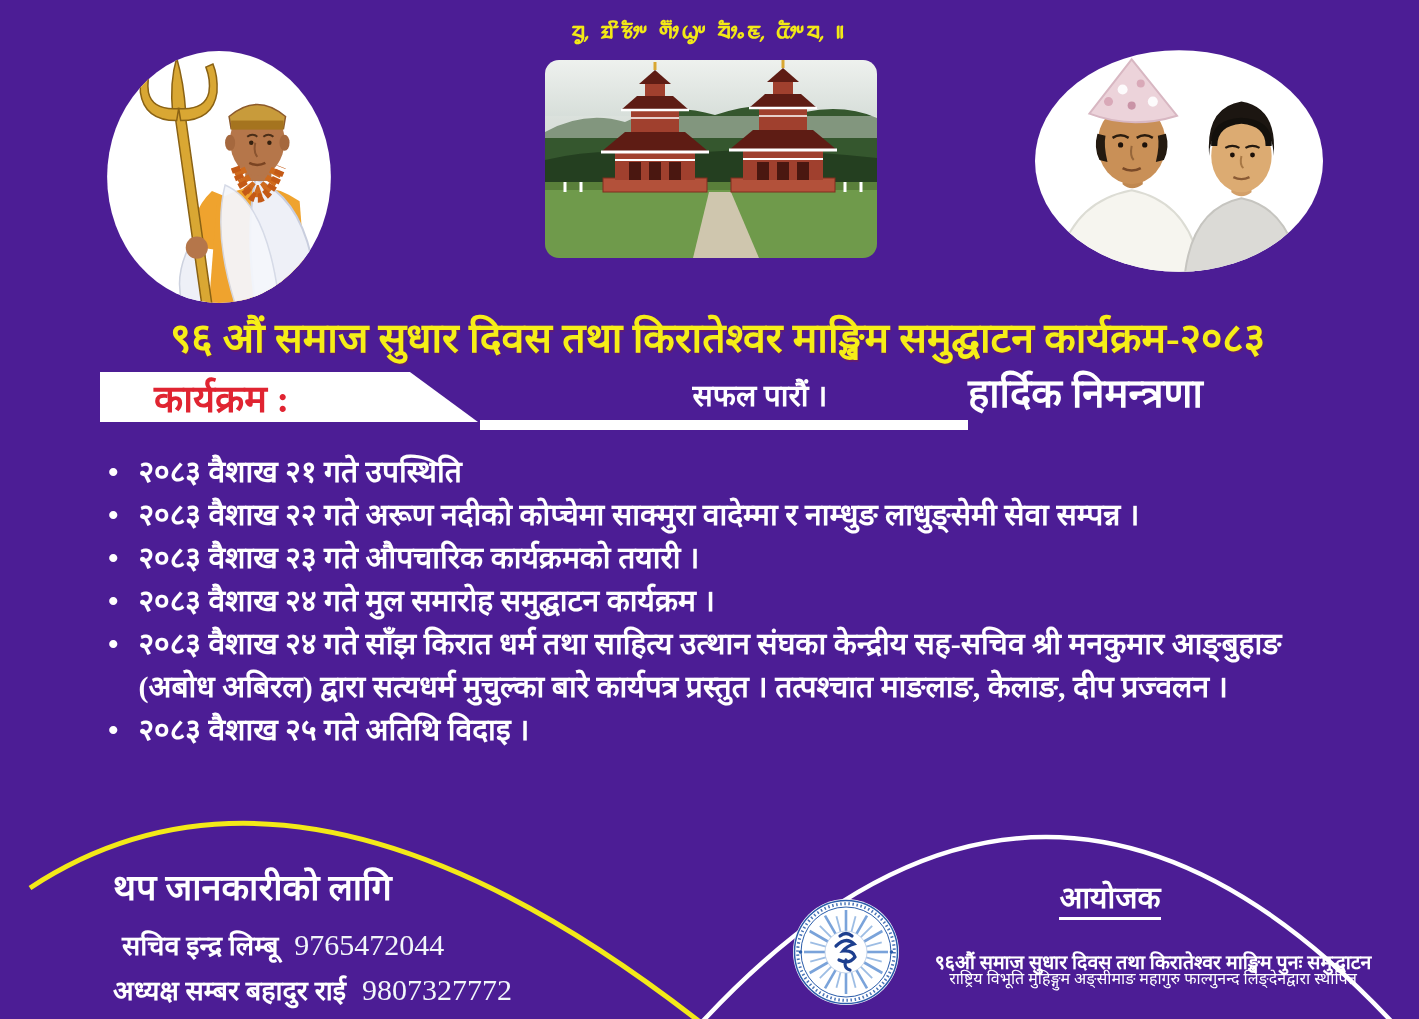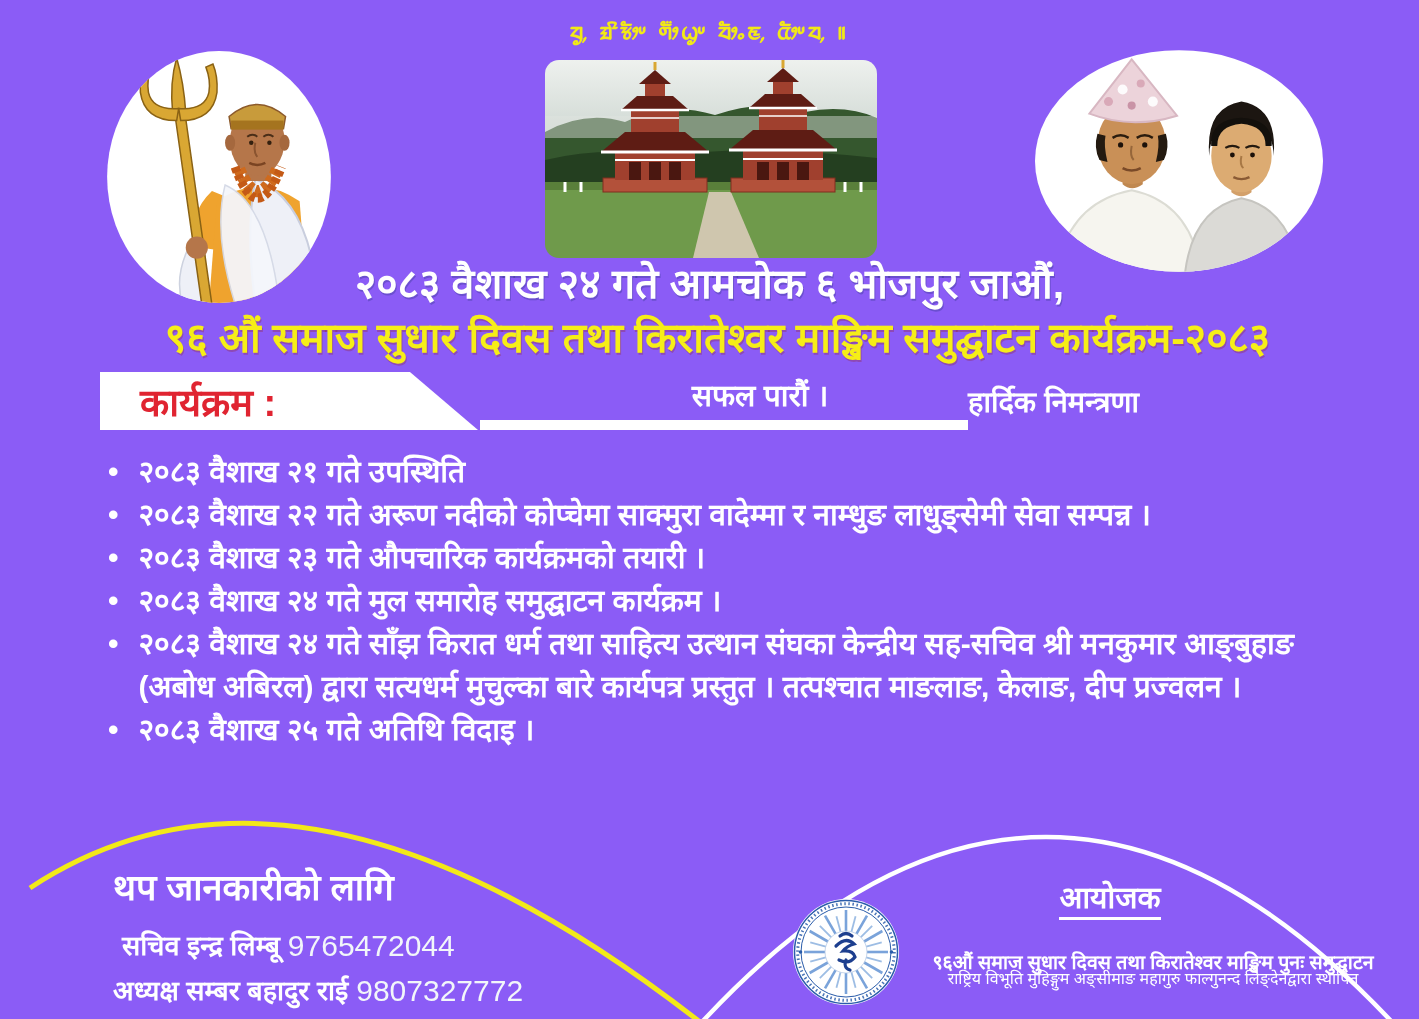--- a/index.html
+++ b/index.html
@@ -1,50 +1,50 @@
 <!DOCTYPE html>
 <html><head>
 <meta charset="utf-8">
 <style>
   html,body{margin:0;padding:0;background:#0a6fa0;}
   .poster{
     position:relative;width:1419px;height:1019px;overflow:hidden;
-    background:#8b5cf6;
-    font-family:Liberation Sans, sans-serif;
+    background:#4c1d95;
+    font-family:Liberation Serif, serif;
   }
   .abs{position:absolute;}
   
   .limbu{top:16px;left:0;right:0;text-align:center;color:#f2e916;
     font-size:25px;font-weight:bold;letter-spacing:3px;}
   
   .portrait-left{left:106px;top:50px;width:226px;height:254px;}
   .temple{left:545px;top:60px;width:332px;height:198px;border-radius:14px;overflow:hidden;}
   .couple{left:1034px;top:48px;width:290px;height:226px;}
   
   .h1{top:254px;left:0;width:100%;text-align:center;color:#ffffff;
     font-size:41px;font-weight:bold;text-shadow:1px 2px 0 rgba(10,40,90,.25);}
   .h2{top:308px;left:0;width:100%;text-align:center;color:#f6ee17;
     font-size:41px;font-weight:bold;text-shadow:1px 2px 0 rgba(150,30,30,.3);margin-left:8px;}
   
-  .banner{left:100px;top:372px;width:378px;height:58px;background:#ffffff;
+  .banner{left:100px;top:372px;width:378px;height:50px;background:#ffffff;
     clip-path:polygon(0 0,82% 0,100% 100%,0 100%);
-    display:flex;align-items:center;padding-left:40px;box-sizing:border-box;}
+    display:flex;align-items:center;padding-left:54px;box-sizing:border-box;}
   .banner-text{color:#e02431;font-size:38px;font-weight:bold;}
   .slogan{left:620px;top:374px;width:280px;text-align:center;color:#ffffff;
     font-size:30px;font-weight:bold;}
   .underbar{left:480px;top:420px;width:488px;height:10px;background:#ffffff;}
-  .invite{left:968px;top:381px;width:340px;color:#ffffff;font-size:29px;font-weight:bold;}
+  .invite{left:968px;top:364px;width:340px;color:#ffffff;font-size:40px;font-weight:bold;}
   
   .list{left:108px;top:450px;width:1240px;color:#ffffff;}
   .item{display:flex;gap:20px;font-size:30px;font-weight:bold;line-height:43px;}
   .dot{flex:0 0 auto;}
   .item-text{flex:1 1 auto;}
   
   .more-title{left:113px;top:862px;color:#ffffff;font-size:36px;font-weight:bold;}
-  .contact{color:#ffffff;display:flex;align-items:flex-end;gap:8px;}
+  .contact{color:#ffffff;display:flex;align-items:center;gap:16px;}
   .contact-1{left:122px;top:926px;}
   .contact-2{left:113px;top:971px;}
   .contact-label{font-size:27px;font-weight:bold;}
   .contact-phone{font-size:30px;color:#f2f6fa;}
   
   .logo{left:792px;top:898px;width:108px;height:108px;}
   .org-title{left:1030px;top:876px;width:160px;text-align:center;color:#ffffff;
     font-size:30px;font-weight:bold;}
   .org-title span{display:inline-block;border-bottom:3px solid #ffffff;}
   .org-line{left:912px;width:482px;text-align:center;color:#ffffff;}
@@ -195,21 +195,20 @@
       <path d="M 176 96 q -2 -26 30 -28 q 32 2 30 28 l -6 0 q 0 -20 -24 -22 q -24 2 -24 22 Z" fill="#13100c"></path>
       <path d="M 190 98 q 7 -4 14 0" stroke="#241a10" stroke-width="2.2" fill="none"></path>
       <path d="M 210 98 q 7 -4 14 0" stroke="#241a10" stroke-width="2.2" fill="none"></path>
       <circle cx="197" cy="105" r="2.4" fill="#1d120a"></circle>
       <circle cx="217" cy="105" r="2.4" fill="#1d120a"></circle>
       <path d="M 206 106 q -2 9 2 12" stroke="#a87845" stroke-width="2" fill="none"></path>
       <path d="M 198 127 q 8 4 16 0" stroke="#8a5a34" stroke-width="2.4" fill="none"></path>
     </g>
   </svg>
 
-  <div class="abs h1">२०८३ वैशाख २४ गते आमचोक ६ भोजपुर जाऔं,</div>
   <div class="abs h2">९६ औं समाज सुधार दिवस तथा किरातेश्वर माङ्खिम समुद्घाटन कार्यक्रम-२०८३</div>
 
   <div class="abs banner">
     <span class="banner-text">कार्यक्रम :</span>
   </div>
   <div class="abs slogan">सफल पारौं ।</div>
   <div class="abs underbar"></div>
   <div class="abs invite">हार्दिक निमन्त्रणा</div>
 
   <div class="abs list">

